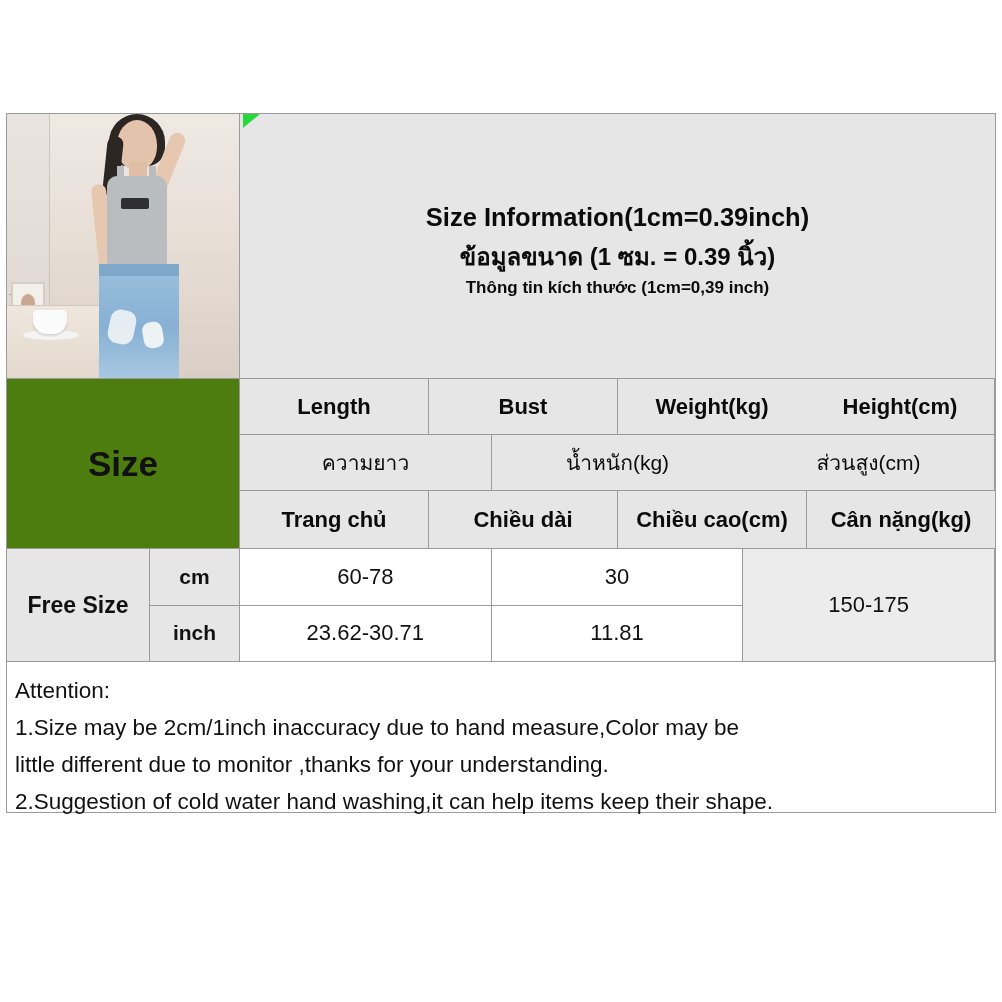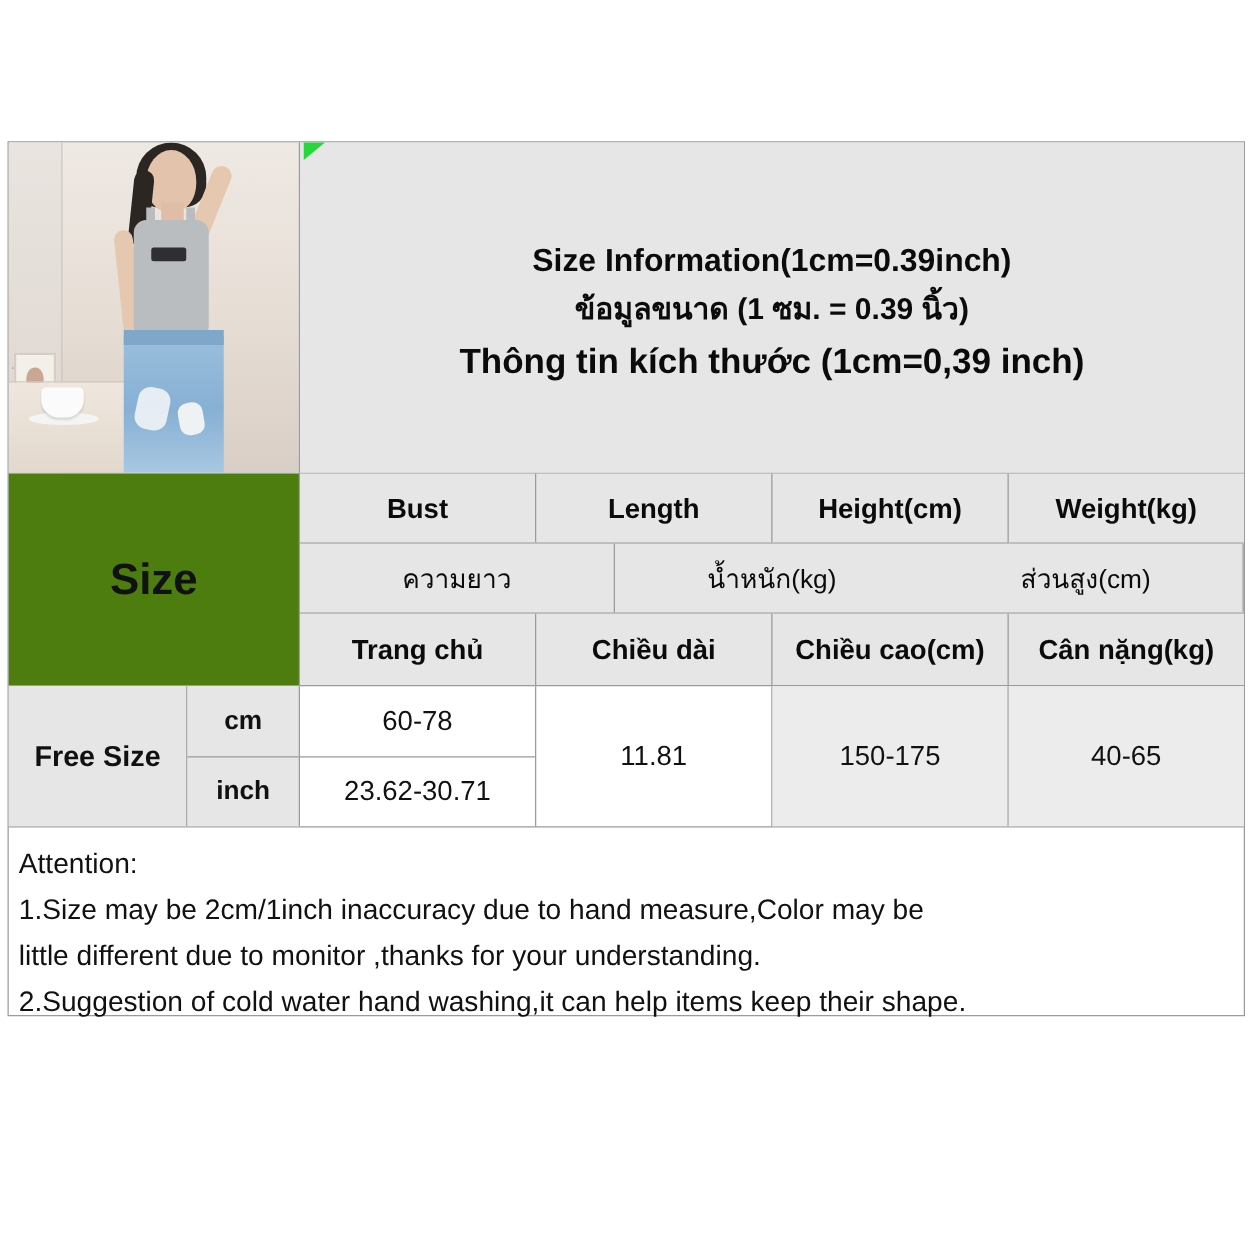--- a/index.html
+++ b/index.html
@@ -191,21 +191,21 @@
   }
   .title-line {
     font-weight: bold;
     font-size: 25.5px;
     line-height: 1.55;
     color: #0b0b0b;
     text-align: center;
     white-space: nowrap;
   }
   .title-line.thai { font-size: 24px; }
-  .title-line.viet { font-size: 28px; }
+  .title-line.viet { font-size: 17px; }
 
   
   .hdr-row {
     display: flex;
     border-bottom: 1px solid #9b9b9b;
     box-sizing: border-box;
   }
   .size-label-cell {
     width: 233px;
     flex: 0 0 233px;
@@ -373,24 +373,24 @@
         <div class="title-line">Size Information(1cm=0.39inch)</div>
         <div class="title-line thai">ข้อมูลขนาด (1 ซม. = 0.39 นิ้ว)</div>
         <div class="title-line viet">Thông tin kích thước (1cm=0,39 inch)</div>
       </div>
     </div>
 
     <div class="hdr-row">
       <div class="size-label-cell">Size</div>
       <div class="hdr-cols">
         <div class="hdr-line">
+          <div class="hdr-cell">Length</div>
           <div class="hdr-cell">Bust</div>
-          <div class="hdr-cell">Length</div>
+          <div class="hdr-cell last">Weight(kg)</div>
           <div class="hdr-cell">Height(cm)</div>
-          <div class="hdr-cell last">Weight(kg)</div>
         </div>
         <div class="hdr-line">
           <div class="hdr-cell thai">ความยาว</div>
           <div class="hdr-cell thai last">น้ำหนัก(kg)</div>
           <div class="hdr-cell thai">ส่วนสูง(cm)</div>
         </div>
         <div class="hdr-line last">
           <div class="hdr-cell">Trang chủ</div>
           <div class="hdr-cell">Chiều dài</div>
           <div class="hdr-cell">Chiều cao(cm)</div>
@@ -403,24 +403,24 @@
       <div class="free-size-cell">Free  Size</div>
       <div class="unit-col">
         <div class="unit-cell">cm</div>
         <div class="unit-cell last">inch</div>
       </div>
       <div class="measure-col">
         <div class="measure-cell">60-78</div>
         <div class="measure-cell last">23.62-30.71</div>
       </div>
       <div class="measure-col">
+        <div class="measure-cell">30</div>
         <div class="measure-cell last">11.81</div>
       </div>
       <div class="span-col">150-175</div>
-      <div class="span-col last">40-65</div>
     </div>
 
     <div class="attention">
       <div class="att-line">Attention:</div>
       <div class="att-line">1.Size may be 2cm/1inch inaccuracy due to hand measure,Color may be</div>
       <div class="att-line">little different due to monitor ,thanks for your understanding.</div>
       <div class="att-line">2.Suggestion of cold water hand washing,it can help items keep their shape.</div>
     </div>
 
   </div>

